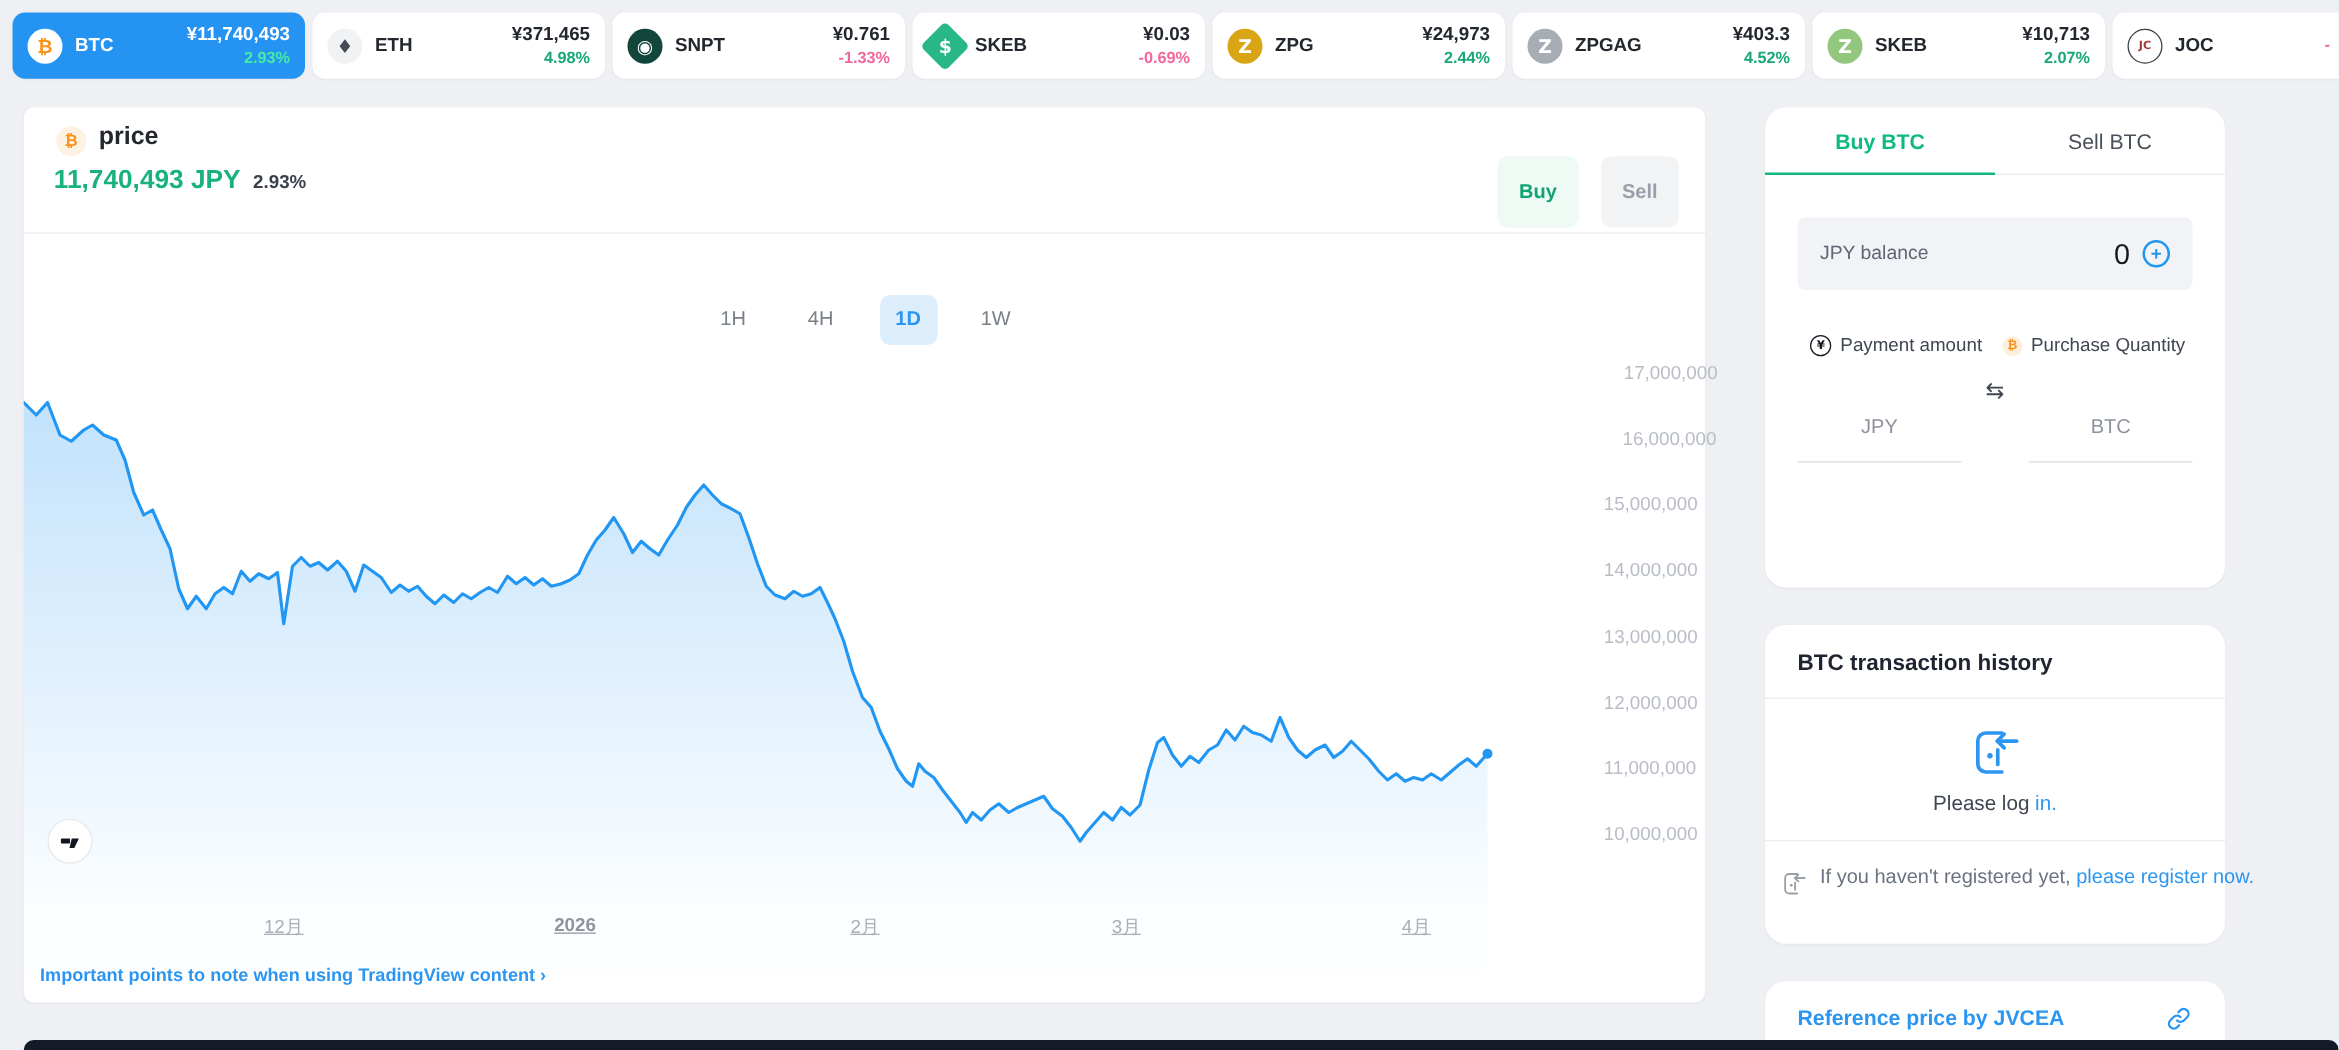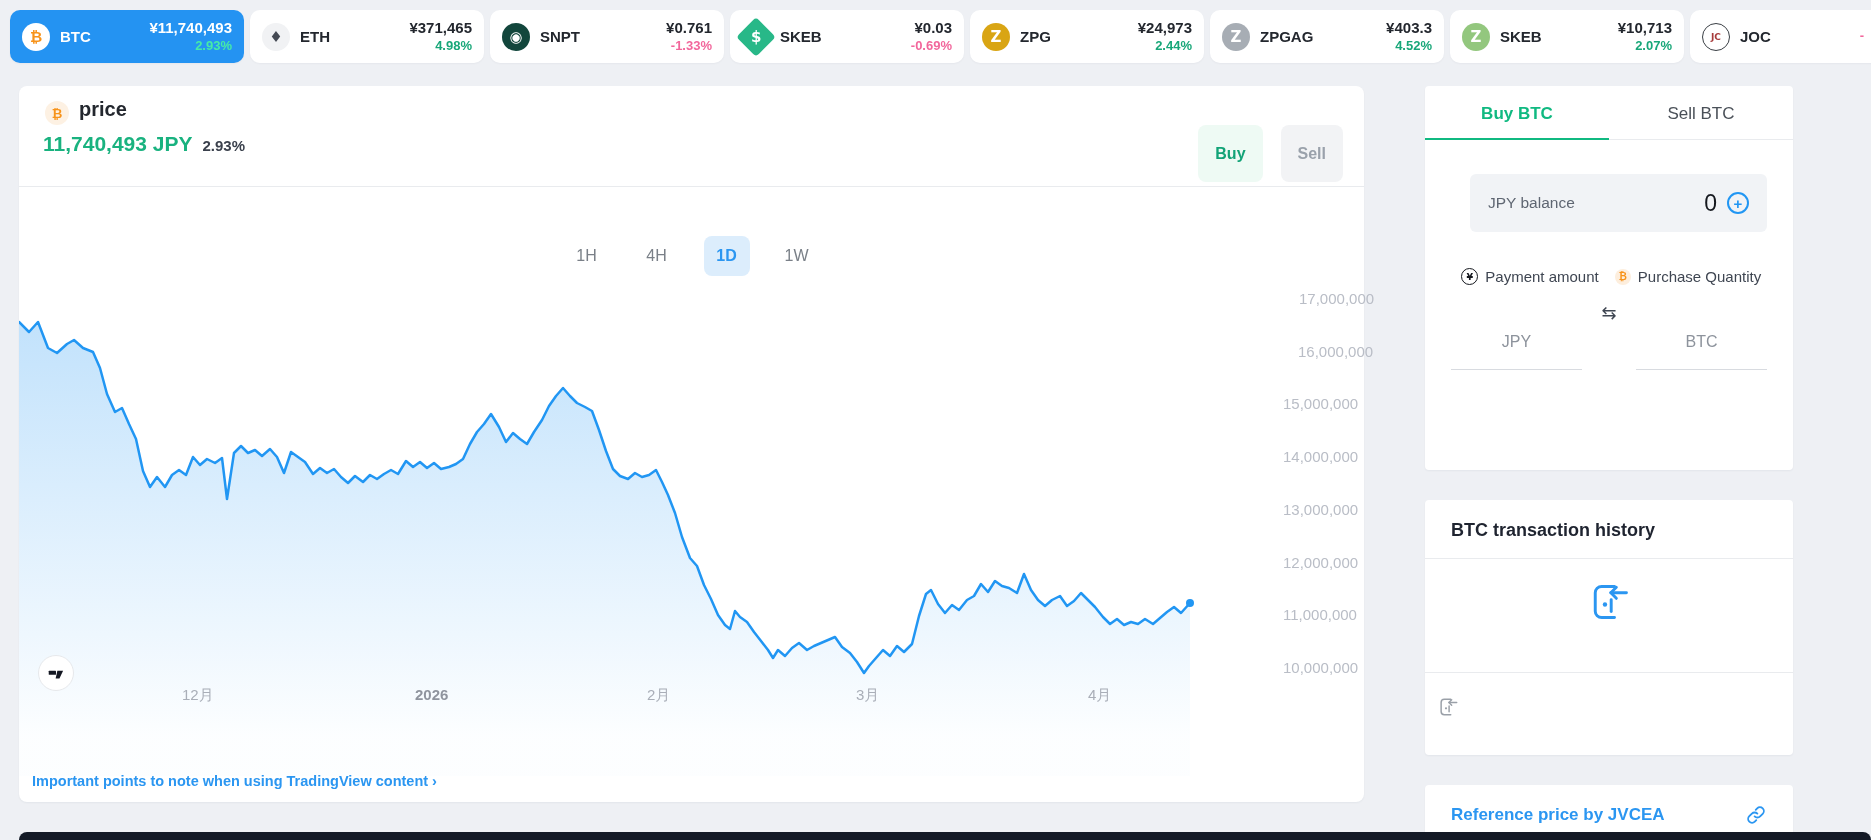--- a/index.html
+++ b/index.html
@@ -41,35 +41,35 @@
            display:flex;align-items:center;cursor:pointer;font-family:inherit;}
   .hdr-btn.buy{color:#12a377;background:#eefaf4;}
   .hdr-btn.sell{color:#9aa1ab;background:#f2f3f5;}
   .c-divider{position:absolute;left:0;top:100px;width:100%;height:1px;background:#e9ebee;}
   .tf-row{position:absolute;top:150px;left:50%;transform:translateX(-50%);display:flex;gap:24px;z-index:3;}
   .tf-btn{min-width:46px;height:40px;border:none;background:transparent;border-radius:8px;
           font-size:16px;color:#7a8088;font-family:inherit;cursor:pointer;}
   .tf-btn.active{color:#2b96f1;background:#dcedfc;font-weight:600;}
   #spark{position:absolute;left:0;top:0;width:1345px;height:716px;z-index:1;pointer-events:none;}
   .ylab{position:absolute;left:1264px;width:90px;font-size:15px;color:#b9bdc6;z-index:2;}
-  .xlab{position:absolute;width:90px;text-align:left;top:600px;font-size:15px;color:#a9aeb8;z-index:2;}
+  .xlab{position:absolute;width:90px;text-align:center;top:646px;font-size:15px;color:#a9aeb8;z-index:2;text-decoration:underline;}
   .xlab.strong{color:#8f949e;font-weight:bold;}
   .tv-logo{position:absolute;left:19px;top:569px;width:34px;height:34px;border-radius:50%;background:#fff;
            border:1px solid #e7e9ec;display:flex;align-items:center;justify-content:center;z-index:3;cursor:pointer;}
   .tv-link{position:absolute;left:13px;top:687px;font-size:14.5px;font-weight:600;color:#2b96f1;z-index:3;cursor:pointer;}
   .tv-link .arrow{font-weight:bold;margin-left:4px;}
   
   #panel{position:absolute;left:1408px;top:86px;width:454px;height:754px;}
-  .p-card{position:absolute;left:17px;width:368px;background:#fff;border-radius:4px;box-shadow:0 1px 2px rgba(20,30,50,.05);box-sizing:border-box;}
+  .p-card{position:absolute;left:4px;width:368px;background:#fff;border-radius:17px;box-shadow:0 1px 2px rgba(20,30,50,.05);box-sizing:border-box;}
   #card-trade{top:0;height:384px;}
   .tabs{position:absolute;left:0;top:18px;width:100%;display:flex;}
   .tab{flex:1;text-align:center;padding-bottom:14px;font-size:17px;color:#4a5058;cursor:pointer;border-bottom:1px solid #e9ebee;}
   .tab.active{color:#10b981;font-weight:600;border-bottom:2px solid #10b981;}
   .bal-row{position:absolute;left:26px;right:26px;top:88px;height:58px;background:#f1f3f6;border-radius:6px;
-           display:flex;align-items:center;padding:0 18px;box-sizing:border-box;margin-left:19px;}
+           display:flex;align-items:center;padding:0 18px;box-sizing:border-box;}
   .bal-label{font-size:15.5px;color:#5f6672;}
   .bal-spacer{flex:1;}
   .bal-value{font-size:23px;color:#15181e;font-weight:500;}
   .plus-circle{width:18px;height:18px;border:2px solid #2196f3;border-radius:50%;color:#2196f3;margin-left:10px;
                display:flex;align-items:center;justify-content:center;font-size:15px;font-weight:bold;cursor:pointer;line-height:1;}
   .lab-row{position:absolute;left:26px;right:26px;top:182px;display:flex;}
   .lab-cell{flex:1;display:flex;align-items:center;justify-content:center;gap:7px;font-size:15px;color:#3f4652;}
   .yen-ic{width:15px;height:15px;border:1.5px solid #15181e;border-radius:50%;font-size:9.5px;font-weight:bold;color:#15181e;
           display:flex;align-items:center;justify-content:center;font-family:"DejaVu Sans",sans-serif;}
   .btc-ic{width:16px;height:16px;border-radius:50%;background:#fdeedd;color:#f7931a;font-size:10px;font-weight:bold;
@@ -291,30 +291,36 @@
       <div class="h-div1"></div>
       <div class="login-ic">
         <svg viewBox="0 0 24 24" width="44" height="44" fill="none" stroke="currentColor" stroke-width="1.6" stroke-linecap="round" stroke-linejoin="round">
           <path d="M15 3.5H8A3.5 3.5 0 0 0 4.5 7v10A3.5 3.5 0 0 0 8 20.5h7"></path>
           <path d="M21.5 7H13"></path>
             <path d="M16 4l-3 3 3 3"></path>
           <circle cx="9.8" cy="13.4" r="1.2" fill="currentColor" stroke="none"></circle>
           <path d="M13.2 10.8V17.2"></path>
         </svg>
       </div>
+      <div class="login-line">
+        <span>Please log </span><span class="link">in.</span>
+      </div>
       <div class="h-div2"></div>
       <div class="reg-ic">
         <svg viewBox="0 0 24 24" width="22" height="22" fill="none" stroke="currentColor" stroke-width="1.6" stroke-linecap="round" stroke-linejoin="round">
           <path d="M15 3.5H8A3.5 3.5 0 0 0 4.5 7v10A3.5 3.5 0 0 0 8 20.5h7"></path>
           <path d="M21.5 7H13"></path>
             <path d="M16 4l-3 3 3 3"></path>
           <circle cx="9.8" cy="13.4" r="1.2" fill="currentColor" stroke="none"></circle>
           <path d="M13.2 10.8V17.2"></path>
         </svg>
       </div>
+      <div class="reg-text">
+        <span>If you haven't registered yet, </span><span class="link">please register now.</span>
+      </div>
     </div>
 
     <div class="p-card" id="card-ref">
       <span class="ref-label">Reference price by JVCEA</span>
       <span class="ref-ic">
         <svg viewBox="0 0 24 24" width="22" height="22" fill="none" stroke="currentColor" stroke-width="2" stroke-linecap="round">
           <path d="M10.5 13.5a4.2 4.2 0 0 0 6 0l2.8-2.8a4.24 4.24 0 0 0-6-6l-1.6 1.6"></path>
           <path d="M13.5 10.5a4.2 4.2 0 0 0-6 0l-2.8 2.8a4.24 4.24 0 0 0 6 6l1.6-1.6"></path>
         </svg>
       </span>

